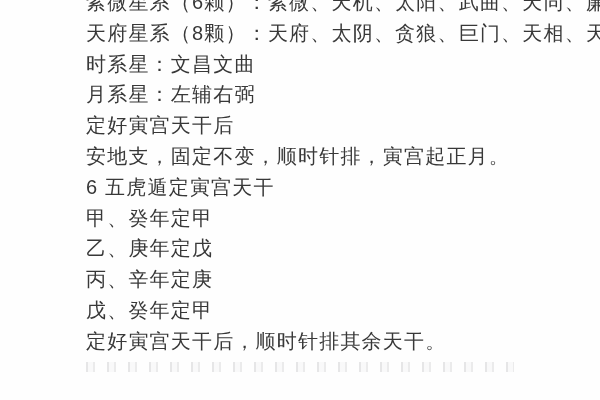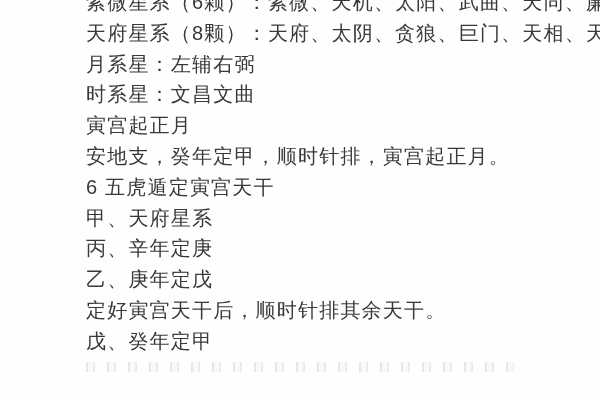--- a/index.html
+++ b/index.html
@@ -57,27 +57,27 @@
     opacity: 0.55;
   }
 </style>
 </head>
 <body>
 
 <div class="page">
   <div class="text-block">
     <div class="text-line">紫微星系（6颗）：紫微、天机、太阳、武曲、天同、廉贞</div>
     <div class="text-line">天府星系（8颗）：天府、太阴、贪狼、巨门、天相、天梁、</div>
+    <div class="text-line">时系星：文昌文曲</div>
     <div class="text-line">月系星：左辅右弼</div>
-    <div class="text-line">时系星：文昌文曲</div>
-    <div class="text-line">寅宫起正月</div>
-    <div class="text-line">安地支，癸年定甲，顺时针排，寅宫起正月。</div>
+    <div class="text-line">定好寅宫天干后</div>
+    <div class="text-line">安地支，固定不变，顺时针排，寅宫起正月。</div>
     <div class="text-line">6 五虎遁定寅宫天干</div>
-    <div class="text-line">甲、天府星系</div>
+    <div class="text-line">甲、癸年定甲</div>
+    <div class="text-line">乙、庚年定戊</div>
     <div class="text-line">丙、辛年定庚</div>
-    <div class="text-line">乙、庚年定戊</div>
+    <div class="text-line">戊、癸年定甲</div>
     <div class="text-line">定好寅宫天干后，顺时针排其余天干。</div>
-    <div class="text-line">戊、癸年定甲</div>
     <div class="remnant-slot">
       <div class="remnant-smudge"></div>
     </div>
   </div>
 </div>
 
 </body></html>

